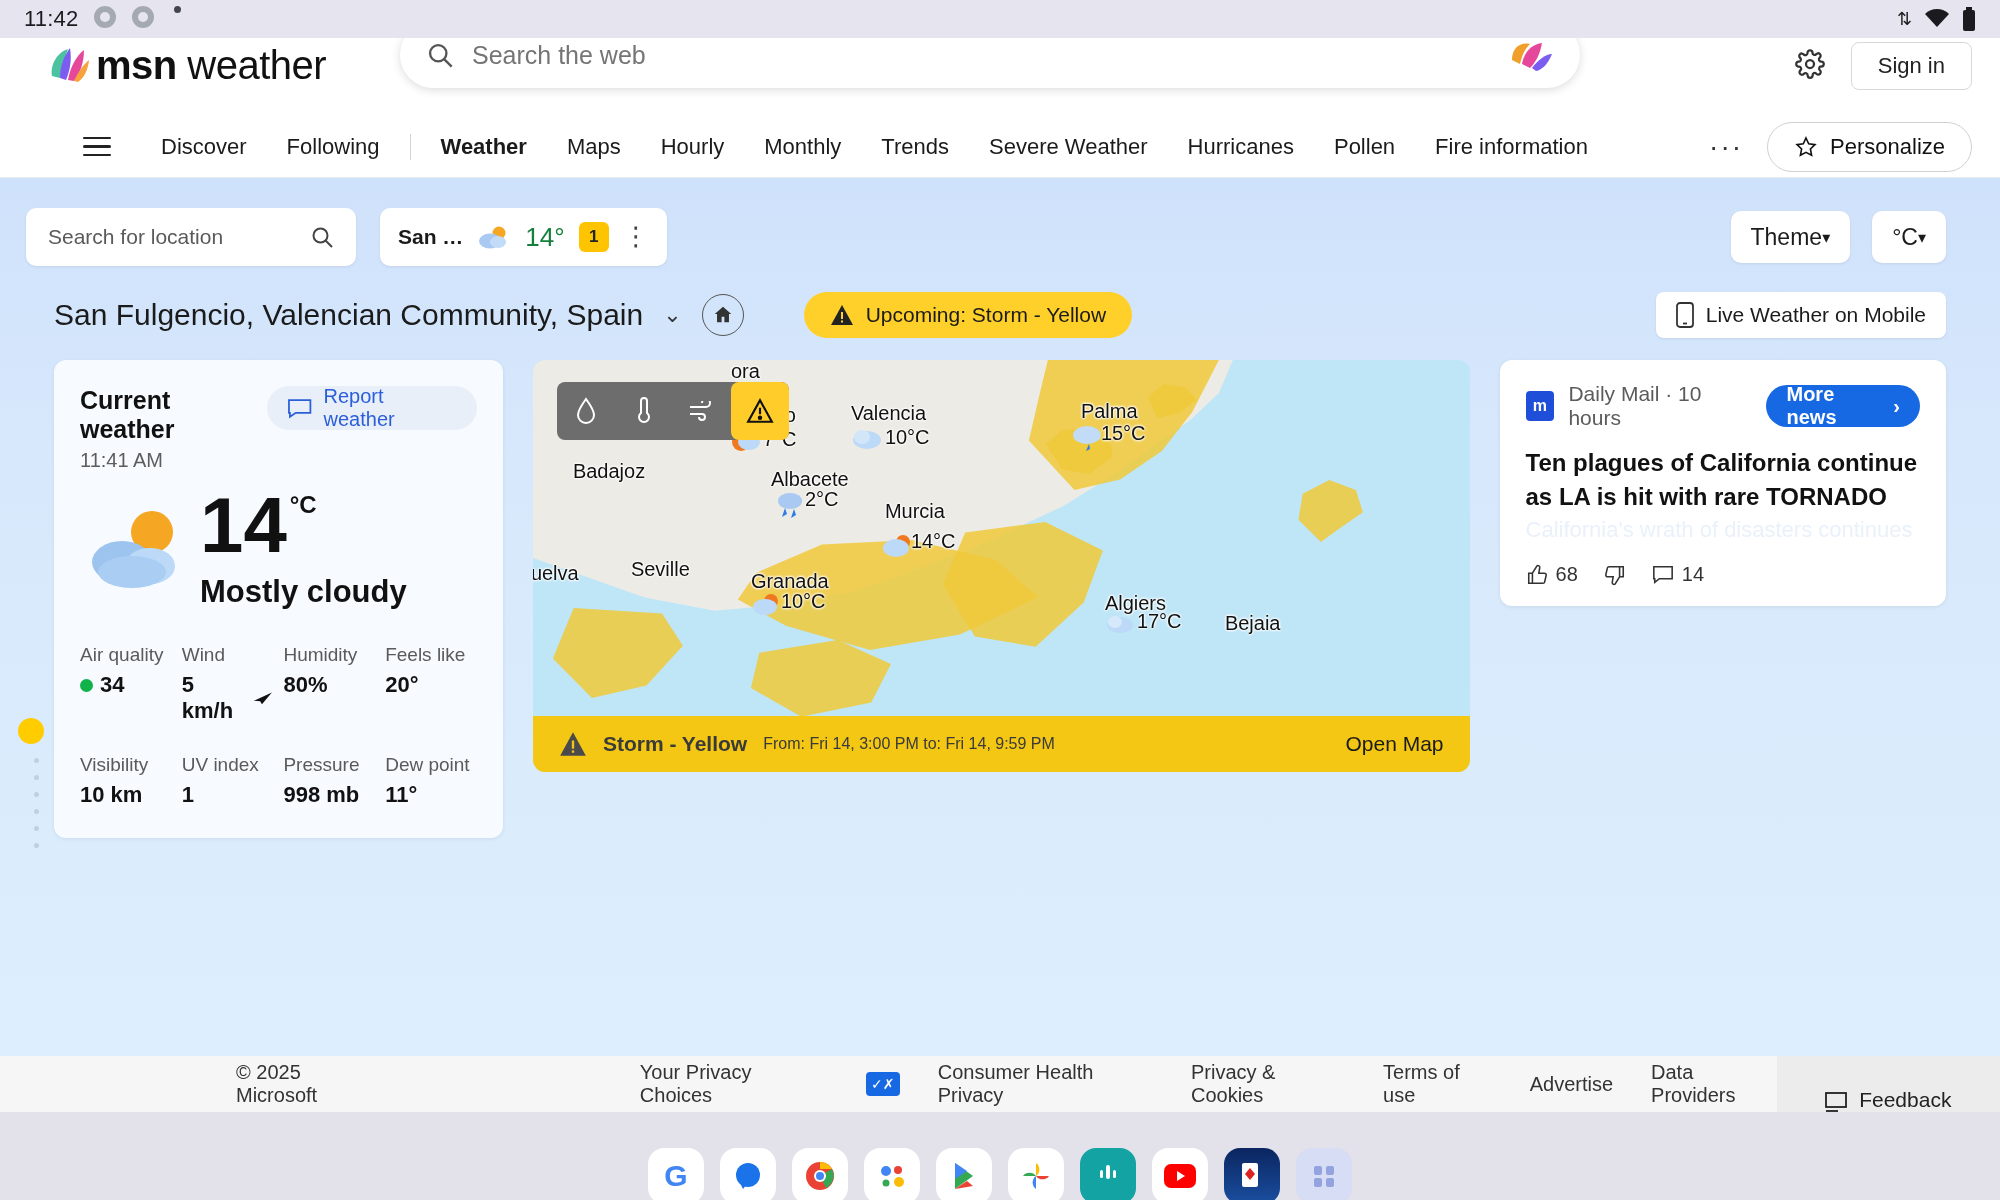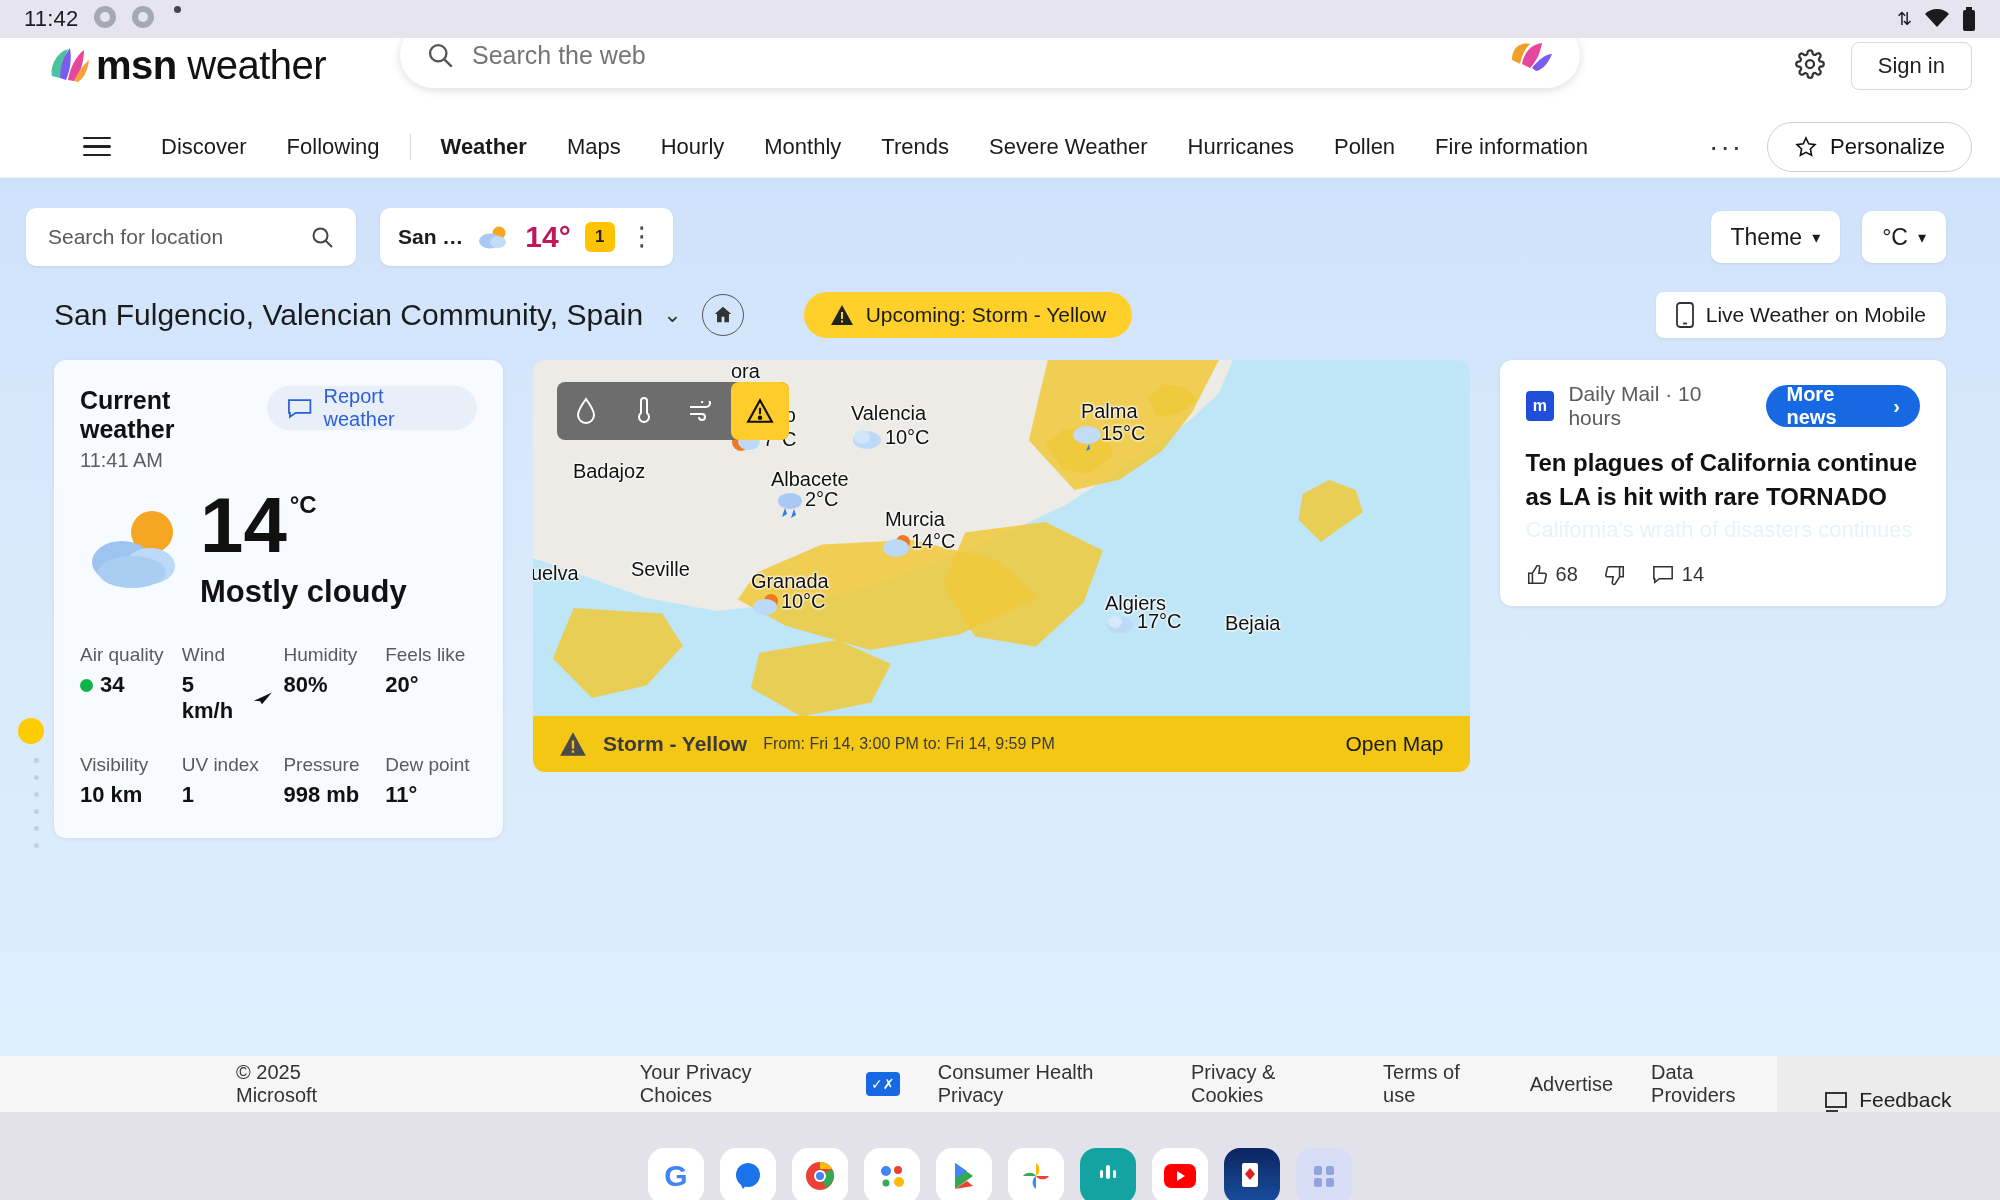--- a/index.html
+++ b/index.html
@@ -81,30 +81,30 @@
   .loc-search {
     width: 330px; height: 58px; background: #fff; border-radius: 10px;
     display:flex; align-items:center; justify-content:space-between; padding: 0 22px;
     font-size: 21px; color:#5a5a5a; box-shadow: 0 1px 3px rgba(0,0,0,.08);
   }
   .loc-chip {
     height: 58px; background:#fff; border-radius: 10px; display:flex; align-items:center;
     gap: 14px; padding: 0 18px; box-shadow: 0 1px 3px rgba(0,0,0,.08);
   }
   .loc-chip .nm { font-size: 21px; font-weight: 700; color:#1b1b1b;}
-  .loc-chip .tp { font-size: 30px; font-weight: 700; color:#be185d;}
+  .loc-chip .tp { font-size: 26px; font-weight: 400; color:#15803d;}
   .warn-badge {
     width: 30px; height:30px; background:#ffc400; border-radius:6px;
     display:flex; align-items:center; justify-content:center; font-size:17px; font-weight:700; color:#222;
   }
   .kebab { font-size: 26px; color:#444; letter-spacing:0; line-height:.6; }
   .wx-right { margin-left:auto; display:flex; align-items:center; gap: 22px;}
   .theme-btn, .unit-btn {
     background:#fff; border-radius: 10px; height: 52px; display:flex; align-items:center;
-    gap:10px; padding: 0 20px; font-size: 23px; color:#1b1b1b; box-shadow:0 1px 3px rgba(0,0,0,.08);
+    padding: 0 20px; font-size: 23px; color:#1b1b1b; box-shadow:0 1px 3px rgba(0,0,0,.08);
   }
 
   .locrow { display:flex; align-items:center; gap:20px; padding: 26px 54px 0 54px;}
   .locname { font-size: 30px; color:#1b1b1b; }
   .caret { font-size:22px; color:#333; }
   .homebtn { width:42px; height:42px; border:1.6px solid #555; border-radius:50%;
      display:flex; align-items:center; justify-content:center;}
   .upcoming {
     background:#ffd029; border-radius:26px; height:46px; display:flex; align-items:center;
     gap:12px; padding: 0 26px; font-size: 21px; color:#1b1b1b; margin-left:40px;
@@ -546,21 +546,21 @@
         <div class="maplabel" style="left:40px;top:100px;">Badajoz</div>
 
         <div class="maplabel" style="left:238px;top:108px;">Albacete</div>
         <svg style="position:absolute;left:242px;top:130px;" width="34" height="30" viewBox="0 0 34 30">
             <ellipse cx="15" cy="11" rx="12" ry="8" fill="#a9c9f2"></ellipse>
             <path d="M10 18 l-3 9 5-3z" fill="#2b7de9"></path>
             <path d="M19 19 l-3 9 5-3z" fill="#2b7de9"></path>
           </svg>
         <div class="maptemp" style="left:272px;top:128px;">2°C</div>
 
-        <div class="maplabel" style="left:352px;top:148px;">Murcia</div>
+        <div class="maplabel" style="left:352px;top:140px;">Murcia</div>
         <svg style="position:absolute;left:348px;top:172px;" width="36" height="30" viewBox="0 0 36 30">
             <circle cx="22" cy="10" r="7" fill="#f0781e"></circle>
             <ellipse cx="15" cy="16" rx="13" ry="9" fill="#bcd9f7"></ellipse>
           </svg>
         <div class="maptemp" style="left:378px;top:170px;">14°C</div>
 
         <div class="maplabel" style="left:98px;top:198px;">Seville</div>
         <div class="maplabel" style="left:-2px;top:202px;">uelva</div>
 
         <div class="maplabel" style="left:218px;top:210px;">Granada</div>

